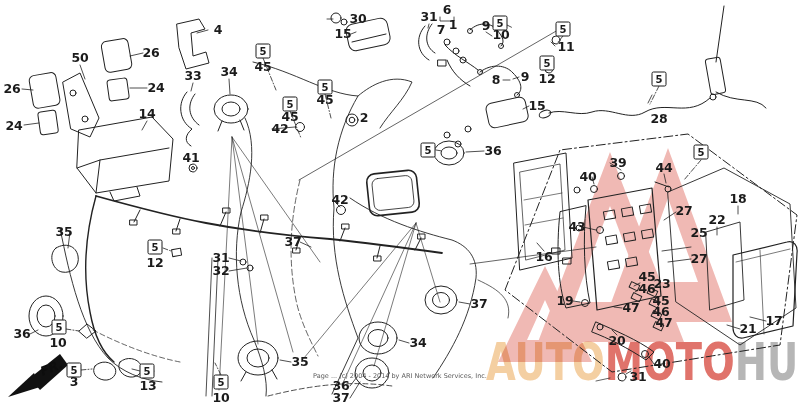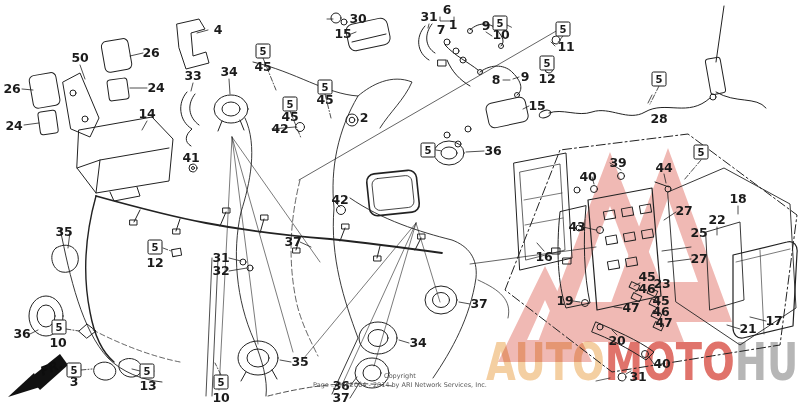--- a/index.html
+++ b/index.html
@@ -298,17 +298,16 @@
       <div class="notebox" style="left: 221px; top: 382px;">5</div>
       <div class="notebox" style="left: 59px; top: 327px;">5</div>
       <div class="notebox" style="left: 74px; top: 370px;">5</div>
       <div class="notebox" style="left: 147px; top: 371px;">5</div>
       <div class="notebox" style="left: 701px; top: 152px;">5</div>
     </div>
 
   <div class="fr-label">FR.</div>
 
   <div class="copyright">
-    <div>Copyright</div>
     <div>Page ... (c) 2004 - 2014 by ARI Network Services, Inc.</div>
   </div>
 
 </div>
 
 </body></html>

